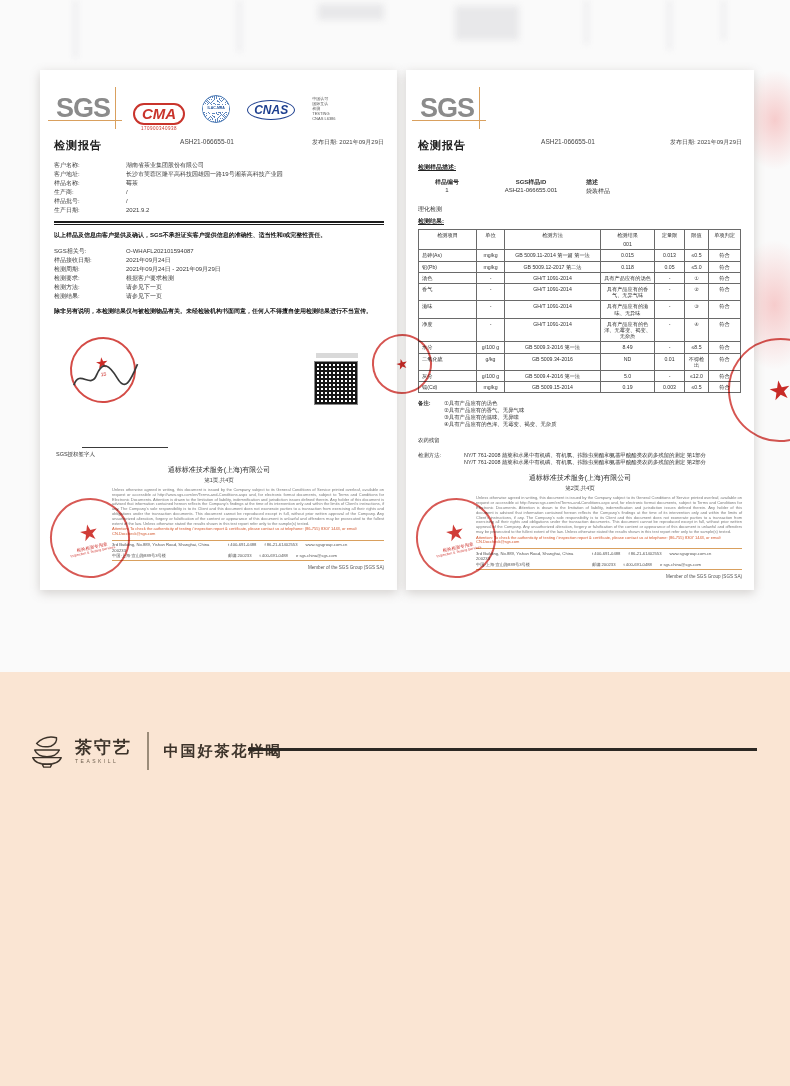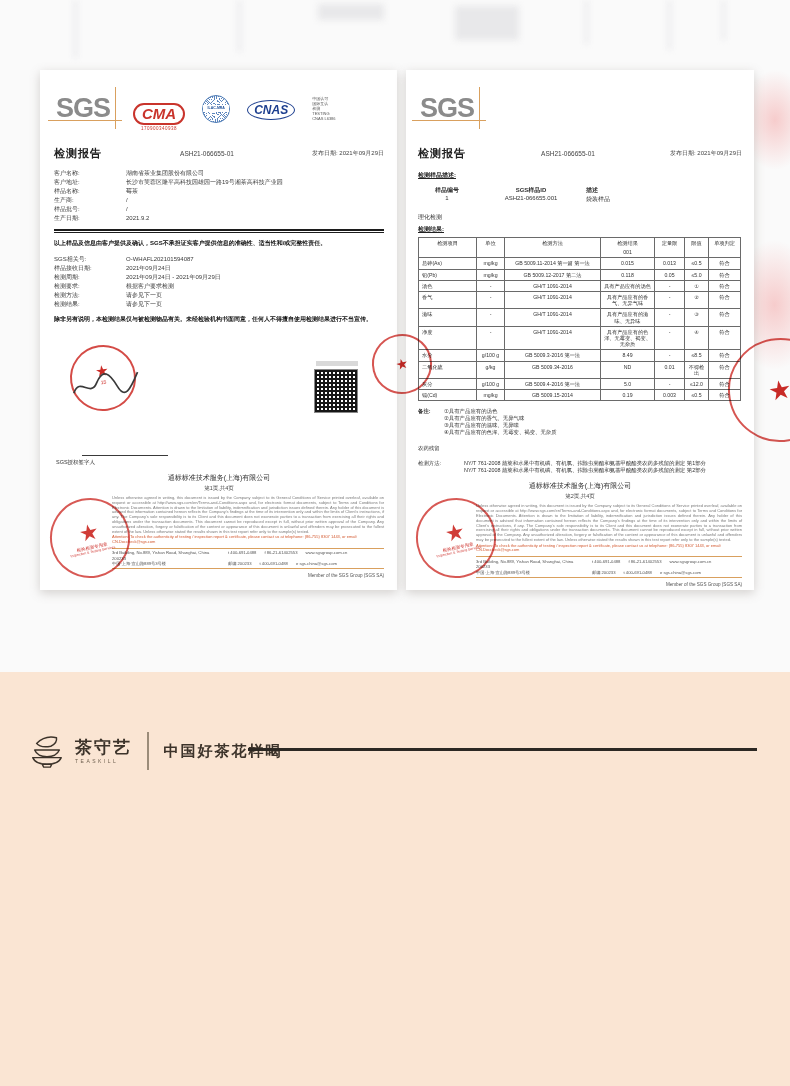--- a/index.html
+++ b/index.html
@@ -26,21 +26,21 @@
   .cma .cma-num{font-size:4.5px;color:#c9342c;letter-spacing:.5px;margin-top:1px;}
   .ilac{margin-top:3px;width:26px;height:26px;border-radius:50%;border:1px solid #4a79b5;
         background:repeating-conic-gradient(#5d86bd 0 3deg,#fff 3deg 9deg);position:relative;}
   .ilac .band{position:absolute;left:0;right:0;top:9px;height:7px;background:#fff;
         font-size:3.5px;color:#23539a;text-align:center;line-height:7px;font-weight:bold;}
   .cnas-oval{margin-top:6px;border:1.5px solid #1d3f8f;border-radius:50%;padding:2px 6px;
         color:#1d3f8f;font-weight:bold;font-style:italic;font-size:12px;}
   .cnas-side{margin-top:3px;font-size:4px;line-height:5px;color:#555;}
 
   
-  .title-row{display:flex;align-items:center;margin-top:16px;}
+  .title-row{display:flex;align-items:flex-start;margin-top:8px;}
   .rpt-title{font-size:11px;font-weight:bold;color:#222;letter-spacing:1px;}
   .rpt-no{flex:1;text-align:center;font-size:6.5px;color:#444;}
   .rpt-date{font-size:6px;color:#444;}
 
   
   .fields{margin-top:8px;}
   .frow{display:flex;font-size:6px;line-height:9px;color:#3a3a3a;}
   .flabel{width:72px;flex:none;}
   .fvalue{flex:1;}
 

